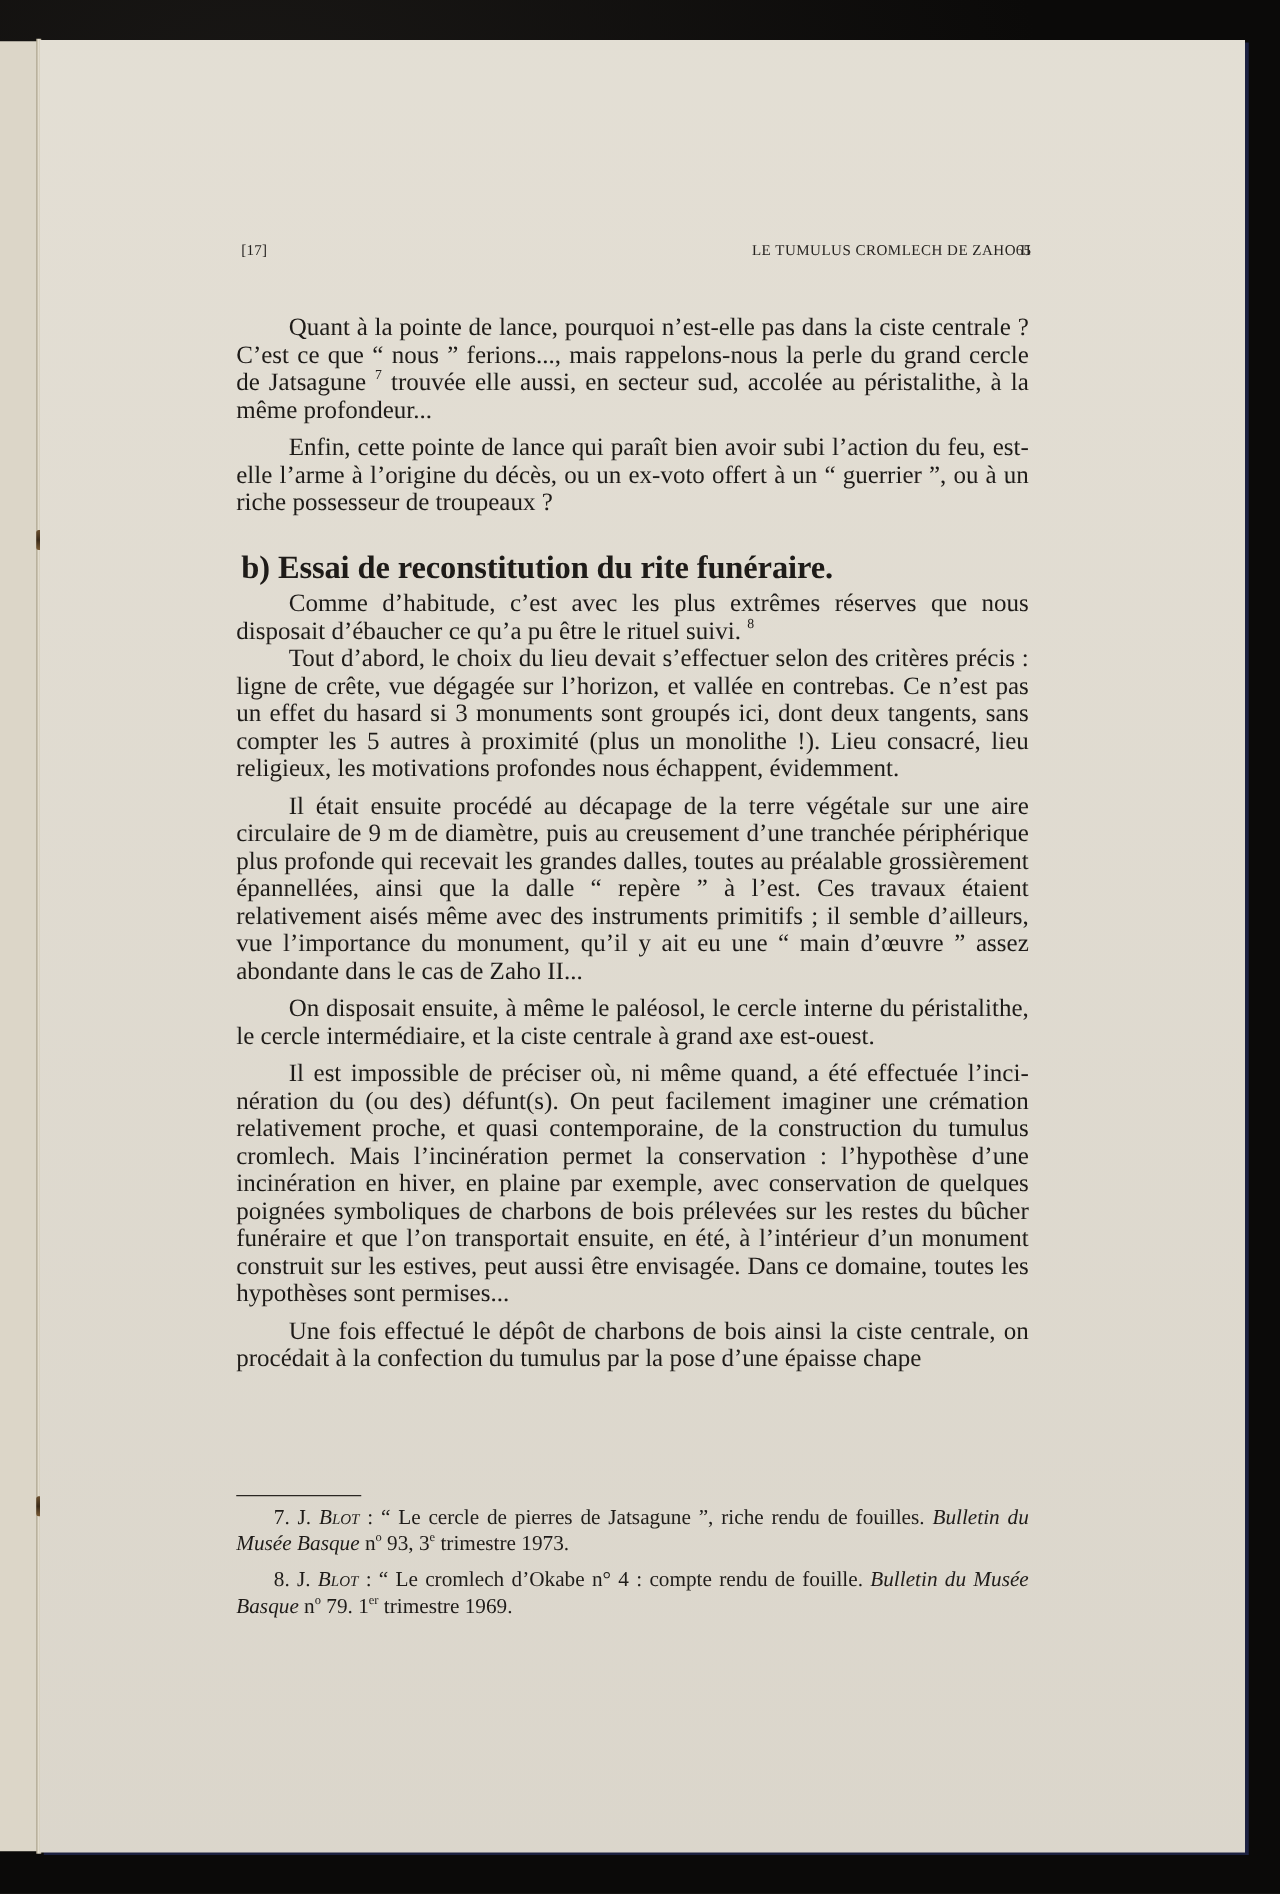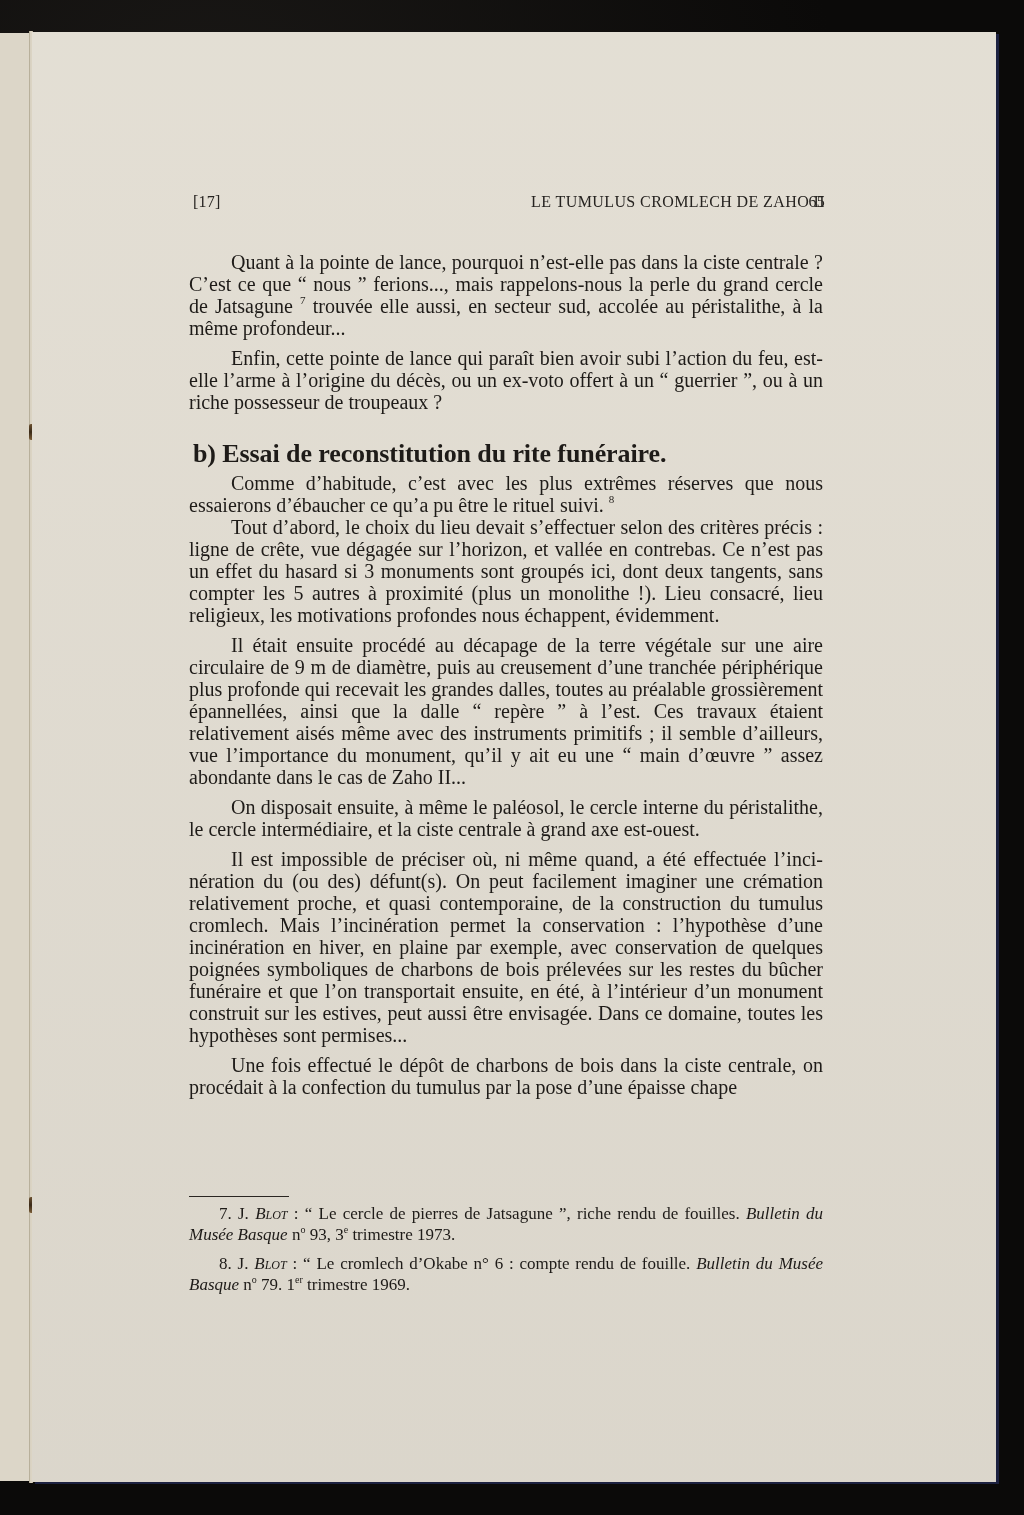--- a/index.html
+++ b/index.html
@@ -58,21 +58,21 @@
       background-image:
         linear-gradient(180deg, rgba(255,255,255,0.05), rgba(0,0,0,0.03));
       box-shadow: 3px 2px 0 #1c2140;
     }
     .running-head {
       position: absolute;
       left: 185px;
       top: 193px;
       width: 640px;
       height: 24px;
-      font-size: 16px;
+      font-size: 12px;
       color: #262320;
       letter-spacing: 0.2px;
     }
     .running-head .folio-left {
       position: absolute;
       left: 8px;
       top: 0;
     }
     .running-head .title {
       position: absolute;
@@ -167,37 +167,37 @@
 
 <div class="body-text">
   <p>
     <span>Quant à la pointe de lance, pourquoi n’est-elle pas dans la ciste centrale ? C’est ce que “ nous ” ferions..., mais rappelons-nous la perle du grand cercle de Jatsagune </span><sup class="fnref">7</sup><span> trouvée elle aussi, en secteur sud, accolée au péristalithe, à la même profondeur...</span>
   </p>
   <p class="no-gap">Enfin, cette pointe de lance qui paraît bien avoir subi l’action du feu, est-elle l’arme à l’origine du décès, ou un ex-voto offert à un “ guerrier ”, ou à un riche possesseur de troupeaux ?</p>
 
   <div class="section-heading">b) Essai de reconstitution du rite funéraire.</div>
 
   <p class="no-gap">
-    <span>Comme d’habitude, c’est avec les plus extrêmes réserves que nous essaierons d’ébaucher ce qu’a pu être le rituel suivi. </span><sup class="fnref">8</sup>
+    <span>Comme d’habitude, c’est avec les plus extrêmes réserves que nous disposait d’ébaucher ce qu’a pu être le rituel suivi. </span><sup class="fnref">8</sup>
   </p>
   <p>Tout d’abord, le choix du lieu devait s’effectuer selon des critères précis : ligne de crête, vue dégagée sur l’horizon, et vallée en contrebas. Ce n’est pas un effet du hasard si 3 monuments sont groupés ici, dont deux tangents, sans compter les 5 autres à proximité (plus un monolithe !). Lieu consacré, lieu religieux, les motivations profondes nous échappent, évidemment.</p>
   <p>Il était ensuite procédé au décapage de la terre végétale sur une aire circulaire de 9 m de diamètre, puis au creusement d’une tranchée périphé­rique plus profonde qui recevait les grandes dalles, toutes au préalable grossièrement épannellées, ainsi que la dalle “ repère ” à l’est. Ces travaux étaient relativement aisés même avec des instruments primitifs ; il semble d’ailleurs, vue l’importance du monument, qu’il y ait eu une “ main d’œuvre ” assez abondante dans le cas de Zaho II...</p>
   <p>On disposait ensuite, à même le paléosol, le cercle interne du pérista­lithe, le cercle intermédiaire, et la ciste centrale à grand axe est-ouest.</p>
   <p>Il est impossible de préciser où, ni même quand, a été effectuée l’inci­nération du (ou des) défunt(s). On peut facilement imaginer une créma­tion relativement proche, et quasi contemporaine, de la construction du tumulus cromlech. Mais l’incinération permet la conservation : l’hypo­thèse d’une incinération en hiver, en plaine par exemple, avec conserva­tion de quelques poignées symboliques de charbons de bois prélevées sur les restes du bûcher funéraire et que l’on transportait ensuite, en été, à l’in­térieur d’un monument construit sur les estives, peut aussi être envisagée. Dans ce domaine, toutes les hypothèses sont permises...</p>
-  <p class="no-gap">Une fois effectué le dépôt de charbons de bois dans la ciste centrale, on procédait à la confection du tumulus par la pose d’une épaisse chape</p>
+  <p class="no-gap">Une fois effectué le dépôt de charbons de bois ainsi la ciste centrale, on procédait à la confection du tumulus par la pose d’une épaisse chape</p>
 </div>
 
 <div class="footnote-rule"></div>
 
 <div class="footnotes">
   <p>
     <span>7.</span>
     <span>J.</span>
     <span class="smallcaps">Blot</span><span> : “ Le cercle de pierres de Jatsagune ”, riche rendu de fouilles.</span>
     <span class="ital">Bulletin du Musée Basque</span><span> n</span><sup class="ord">o</sup><span> 93, 3</span><sup class="ord">e</sup><span> trimestre 1973.</span>
   </p>
   <p>
     <span>8.</span>
     <span>J.</span>
-    <span class="smallcaps">Blot</span><span> : “ Le cromlech d’Okabe n° 6 : compte rendu de fouille.</span>
+    <span class="smallcaps">Blot</span><span> : “ Le cromlech d’Okabe n° 4 : compte rendu de fouille.</span>
     <span class="ital">Bulletin du Musée Basque</span><span> n</span><sup class="ord">o</sup><span> 79. 1</span><sup class="ord">er</sup><span> trimestre 1969.</span>
   </p>
 </div>
 
 </body></html>

